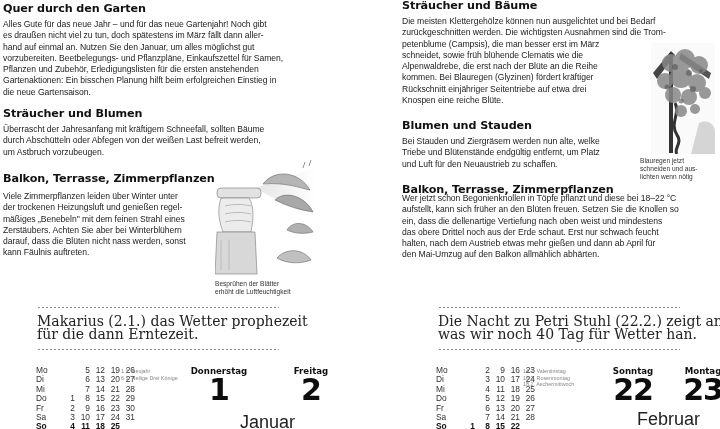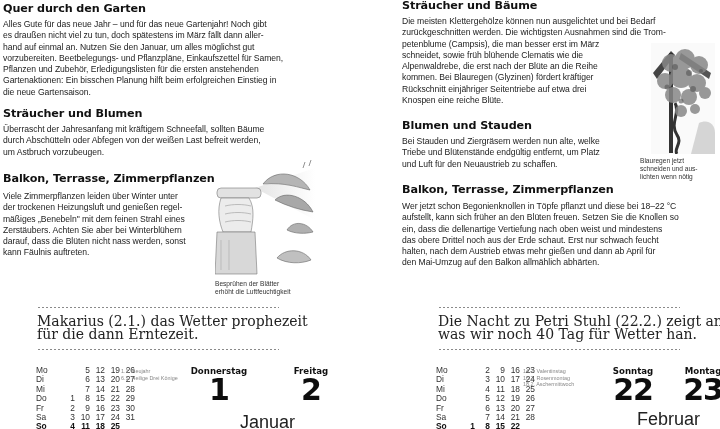--- a/index.html
+++ b/index.html
@@ -187,21 +187,21 @@
   </div>
 
   <h2 style="left:42px; top:119px;">Blumen und Stauden</h2>
   <div class="p" style="left:42px; top:136px;">
     <span class="line">Bei Stauden und Ziergräsern werden nun alte, welke</span>
     <span class="line">Triebe und Blütenstände endgültig entfernt, um Platz</span>
     <span class="line">und Luft für den Neuaustrieb zu schaffen.</span>
   </div>
 
   <h2 style="left:42px; top:183px;">Balkon, Terrasse, Zimmerpflanzen</h2>
-  <div class="p" style="left:42px; top:201px;">
+  <div class="p" style="left:42px; top:193px;">
     <span class="line">Wer jetzt schon Begonienknollen in Töpfe pflanzt und diese bei 18–22 °C</span>
     <span class="line">aufstellt, kann sich früher an den Blüten freuen. Setzen Sie die Knollen so</span>
     <span class="line">ein, dass die dellenartige Vertiefung nach oben weist und mindestens</span>
     <span class="line">das obere Drittel noch aus der Erde schaut. Erst nur schwach feucht</span>
     <span class="line">halten, nach dem Austrieb etwas mehr gießen und dann ab April für</span>
     <span class="line">den Mai-Umzug auf den Balkon allmählich abhärten.</span>
   </div>
 
   <div class="illus" style="left:291px; top:43px; width:64px; height:111px;">
     <svg width="64" height="111" viewBox="0 0 64 111">

